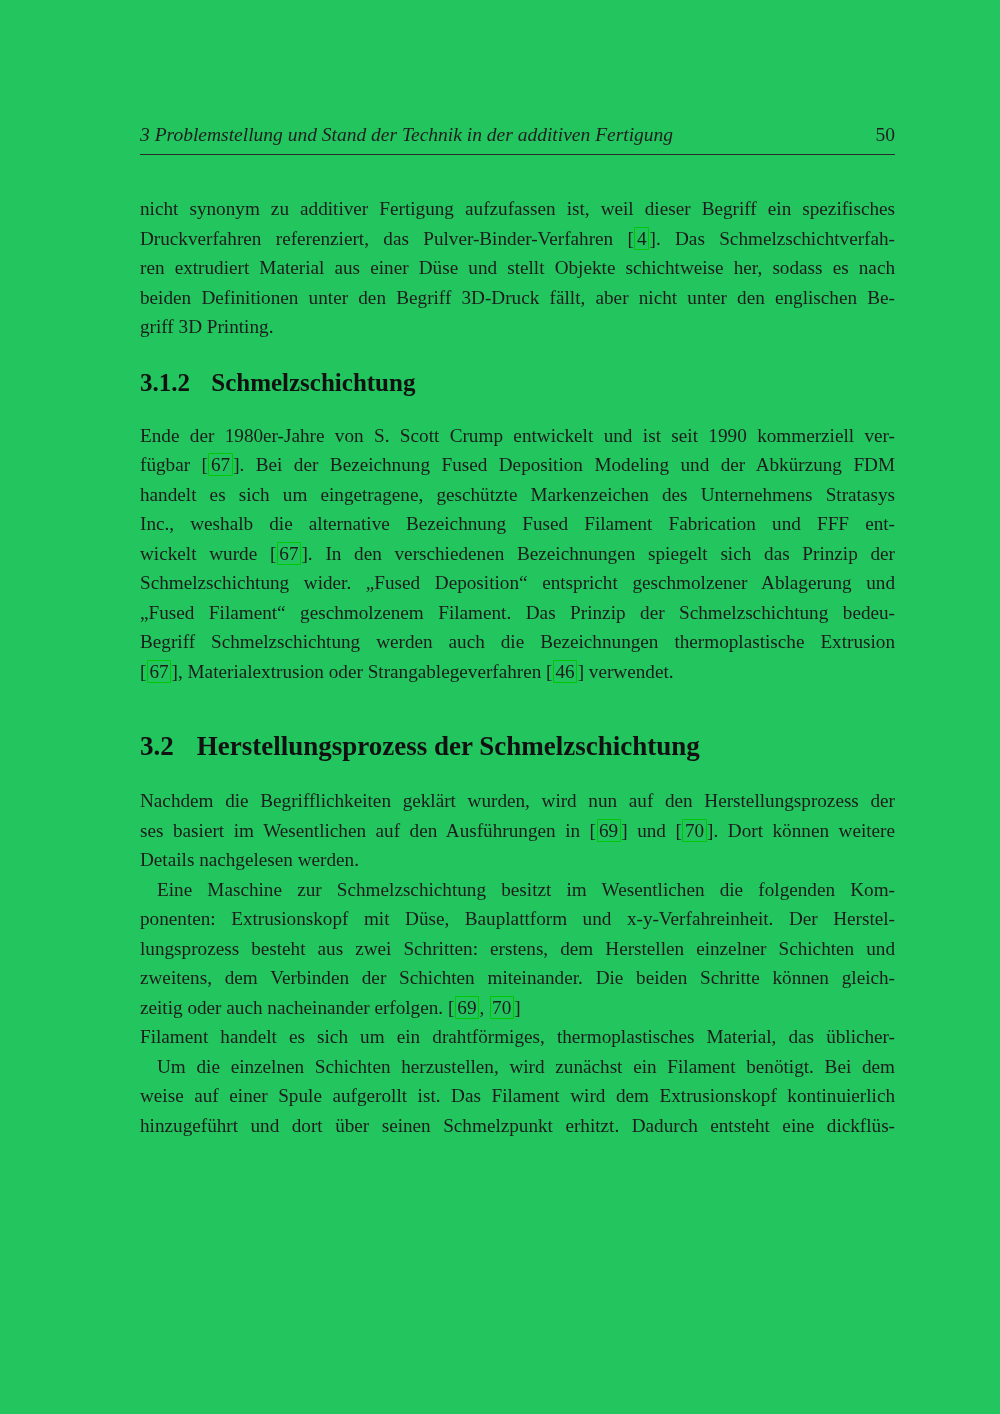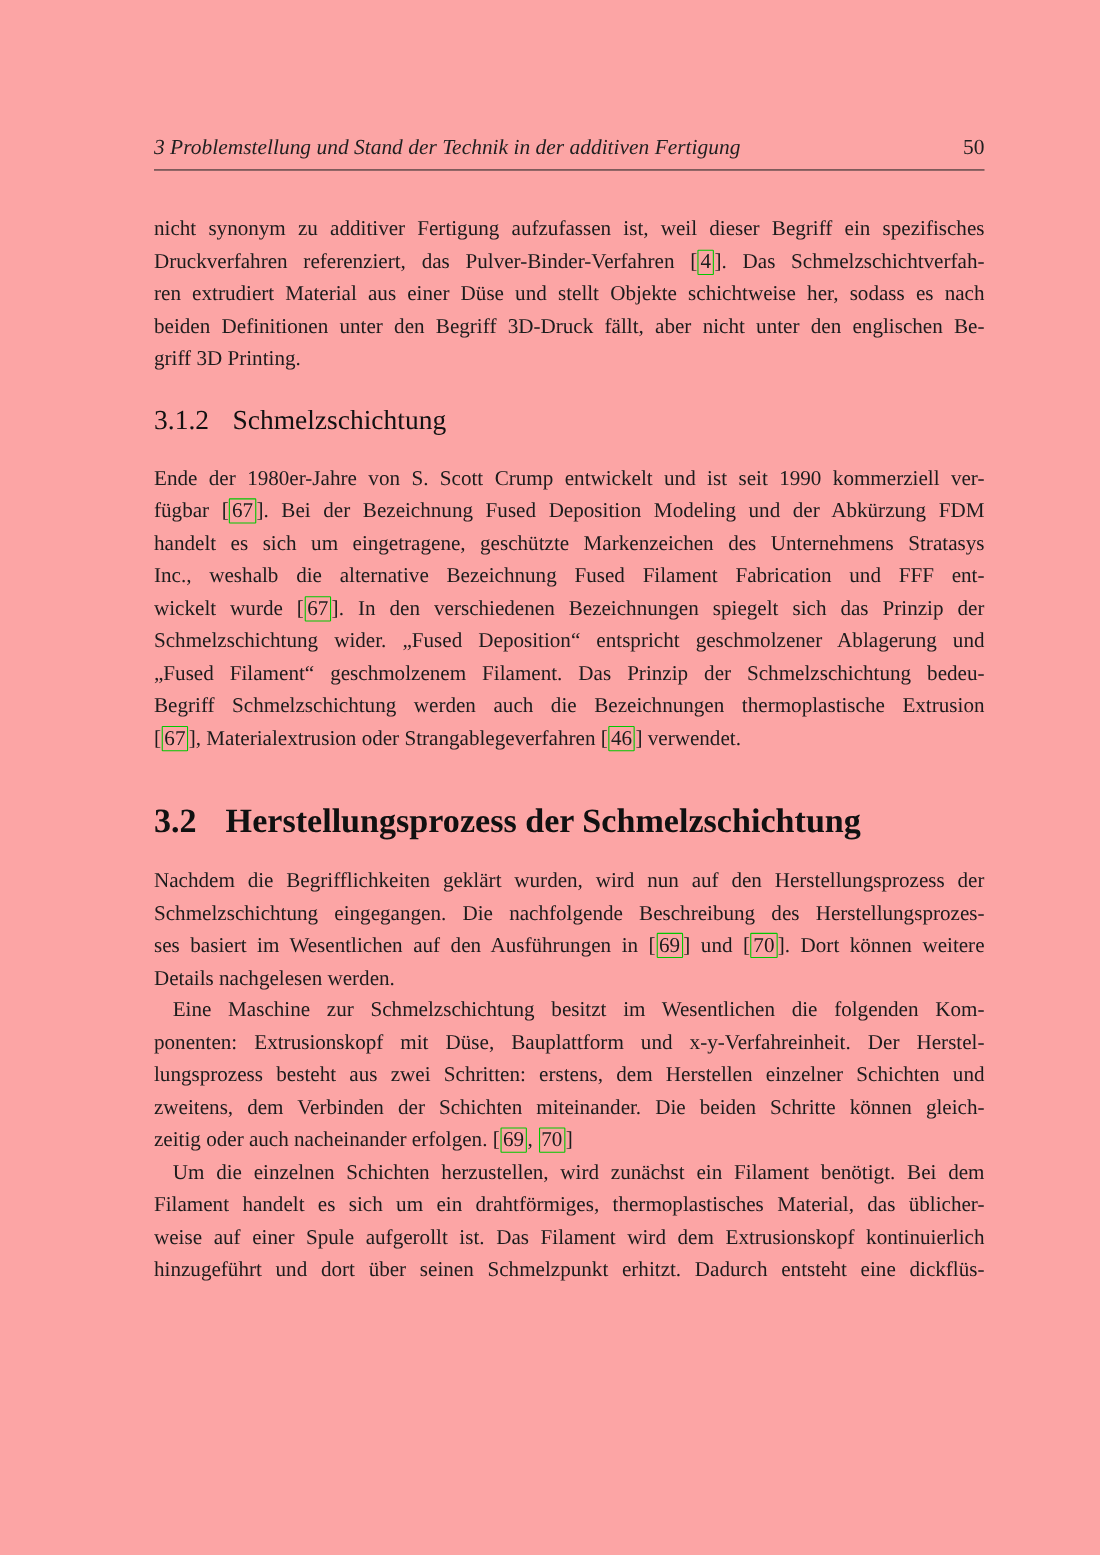--- a/index.html
+++ b/index.html
@@ -5,21 +5,21 @@
   html, body { margin: 0; padding: 0; }
   body {
     width: 1000px; height: 1414px;
     background: #ffffff;
     font-family: "Liberation Serif", "DejaVu Serif", serif;
     color: #1a1a1a;
   }
   .page {
     position: relative;
     width: 1000px; height: 1414px;
-    background: #fca5a5;
+    background: #22c55e;
     overflow: hidden;
   }
   .content {
     position: absolute;
     left: 140px; top: 0;
     width: 755px;
   }
   .running-header {
     display: flex;
     justify-content: space-between;
@@ -50,26 +50,26 @@
   .line.last {
     text-align: center;
     text-align-last: left;
   }
   .line.indent { text-indent: 17px; }
 
   .h-sub {
     margin: 25px 0 23px 0;
     font-size: 25px;
     line-height: 31px;
-    font-weight: normal;
+    font-weight: bold;
     color: #111111;
   }
   .h-sec {
     margin: 41px 0 21px 0;
-    font-size: 31px;
+    font-size: 27px;
     line-height: 38px;
     font-weight: bold;
     color: #111111;
   }
   .hnum { margin-right: 0.85em; }
 
   .cite {
     border: 1.6px solid var(--cite-border, #00c800);
     border-radius: 1px;
     padding: 0 1.5px;
@@ -103,32 +103,31 @@
           <div class="line"><span>Inc., weshalb die alternative Bezeichnung Fused Filament Fabrication und FFF ent-</span></div>
           <div class="line"><span>wickelt wurde [</span><span class="cite">67</span><span>]. In den verschiedenen Bezeichnungen spiegelt sich das Prinzip der</span></div>
           <div class="line"><span>Schmelzschichtung wider. „Fused Deposition“ entspricht geschmolzener Ablagerung und</span></div>
           <div class="line"><span>„Fused Filament“ geschmolzenem Filament. Das Prinzip der Schmelzschichtung bedeu-</span></div>
           <div class="line"><span>Begriff Schmelzschichtung werden auch die Bezeichnungen thermoplastische Extrusion</span></div>
           <div class="line last"><span>[</span><span class="cite">67</span><span>], Materialextrusion oder Strangablegeverfahren [</span><span class="cite">46</span><span>] verwendet.</span></div>
         </div>
         <div class="h-sec"><span class="hnum">3.2</span><span class="htext">Herstellungsprozess der Schmelzschichtung</span></div>
         <div class="para">
           <div class="line"><span>Nachdem die Begrifflichkeiten geklärt wurden, wird nun auf den Herstellungsprozess der</span></div>
-          <div class="line"><span>Schmelzschichtung eingegangen. Die nachfolgende Beschreibung des Herstellungsprozes-</span></div>
           <div class="line"><span>ses basiert im Wesentlichen auf den Ausführungen in [</span><span class="cite">69</span><span>] und [</span><span class="cite">70</span><span>]. Dort können weitere</span></div>
           <div class="line last"><span>Details nachgelesen werden.</span></div>
         </div>
         <div class="para">
           <div class="line indent"><span>Eine Maschine zur Schmelzschichtung besitzt im Wesentlichen die folgenden Kom-</span></div>
           <div class="line"><span>ponenten: Extrusionskopf mit Düse, Bauplattform und x-y-Verfahreinheit. Der Herstel-</span></div>
           <div class="line"><span>lungsprozess besteht aus zwei Schritten: erstens, dem Herstellen einzelner Schichten und</span></div>
           <div class="line"><span>zweitens, dem Verbinden der Schichten miteinander. Die beiden Schritte können gleich-</span></div>
           <div class="line last"><span>zeitig oder auch nacheinander erfolgen. [</span><span class="cite">69</span><span>, </span><span class="cite">70</span><span>]</span></div>
         </div>
         <div class="para">
+          <div class="line"><span>Filament handelt es sich um ein drahtförmiges, thermoplastisches Material, das üblicher-</span></div>
           <div class="line indent"><span>Um die einzelnen Schichten herzustellen, wird zunächst ein Filament benötigt. Bei dem</span></div>
-          <div class="line"><span>Filament handelt es sich um ein drahtförmiges, thermoplastisches Material, das üblicher-</span></div>
           <div class="line"><span>weise auf einer Spule aufgerollt ist. Das Filament wird dem Extrusionskopf kontinuierlich</span></div>
           <div class="line"><span>hinzugeführt und dort über seinen Schmelzpunkt erhitzt. Dadurch entsteht eine dickflüs-</span></div>
         </div>
       </div>
   </div>
 </div>
 
 </body></html>

